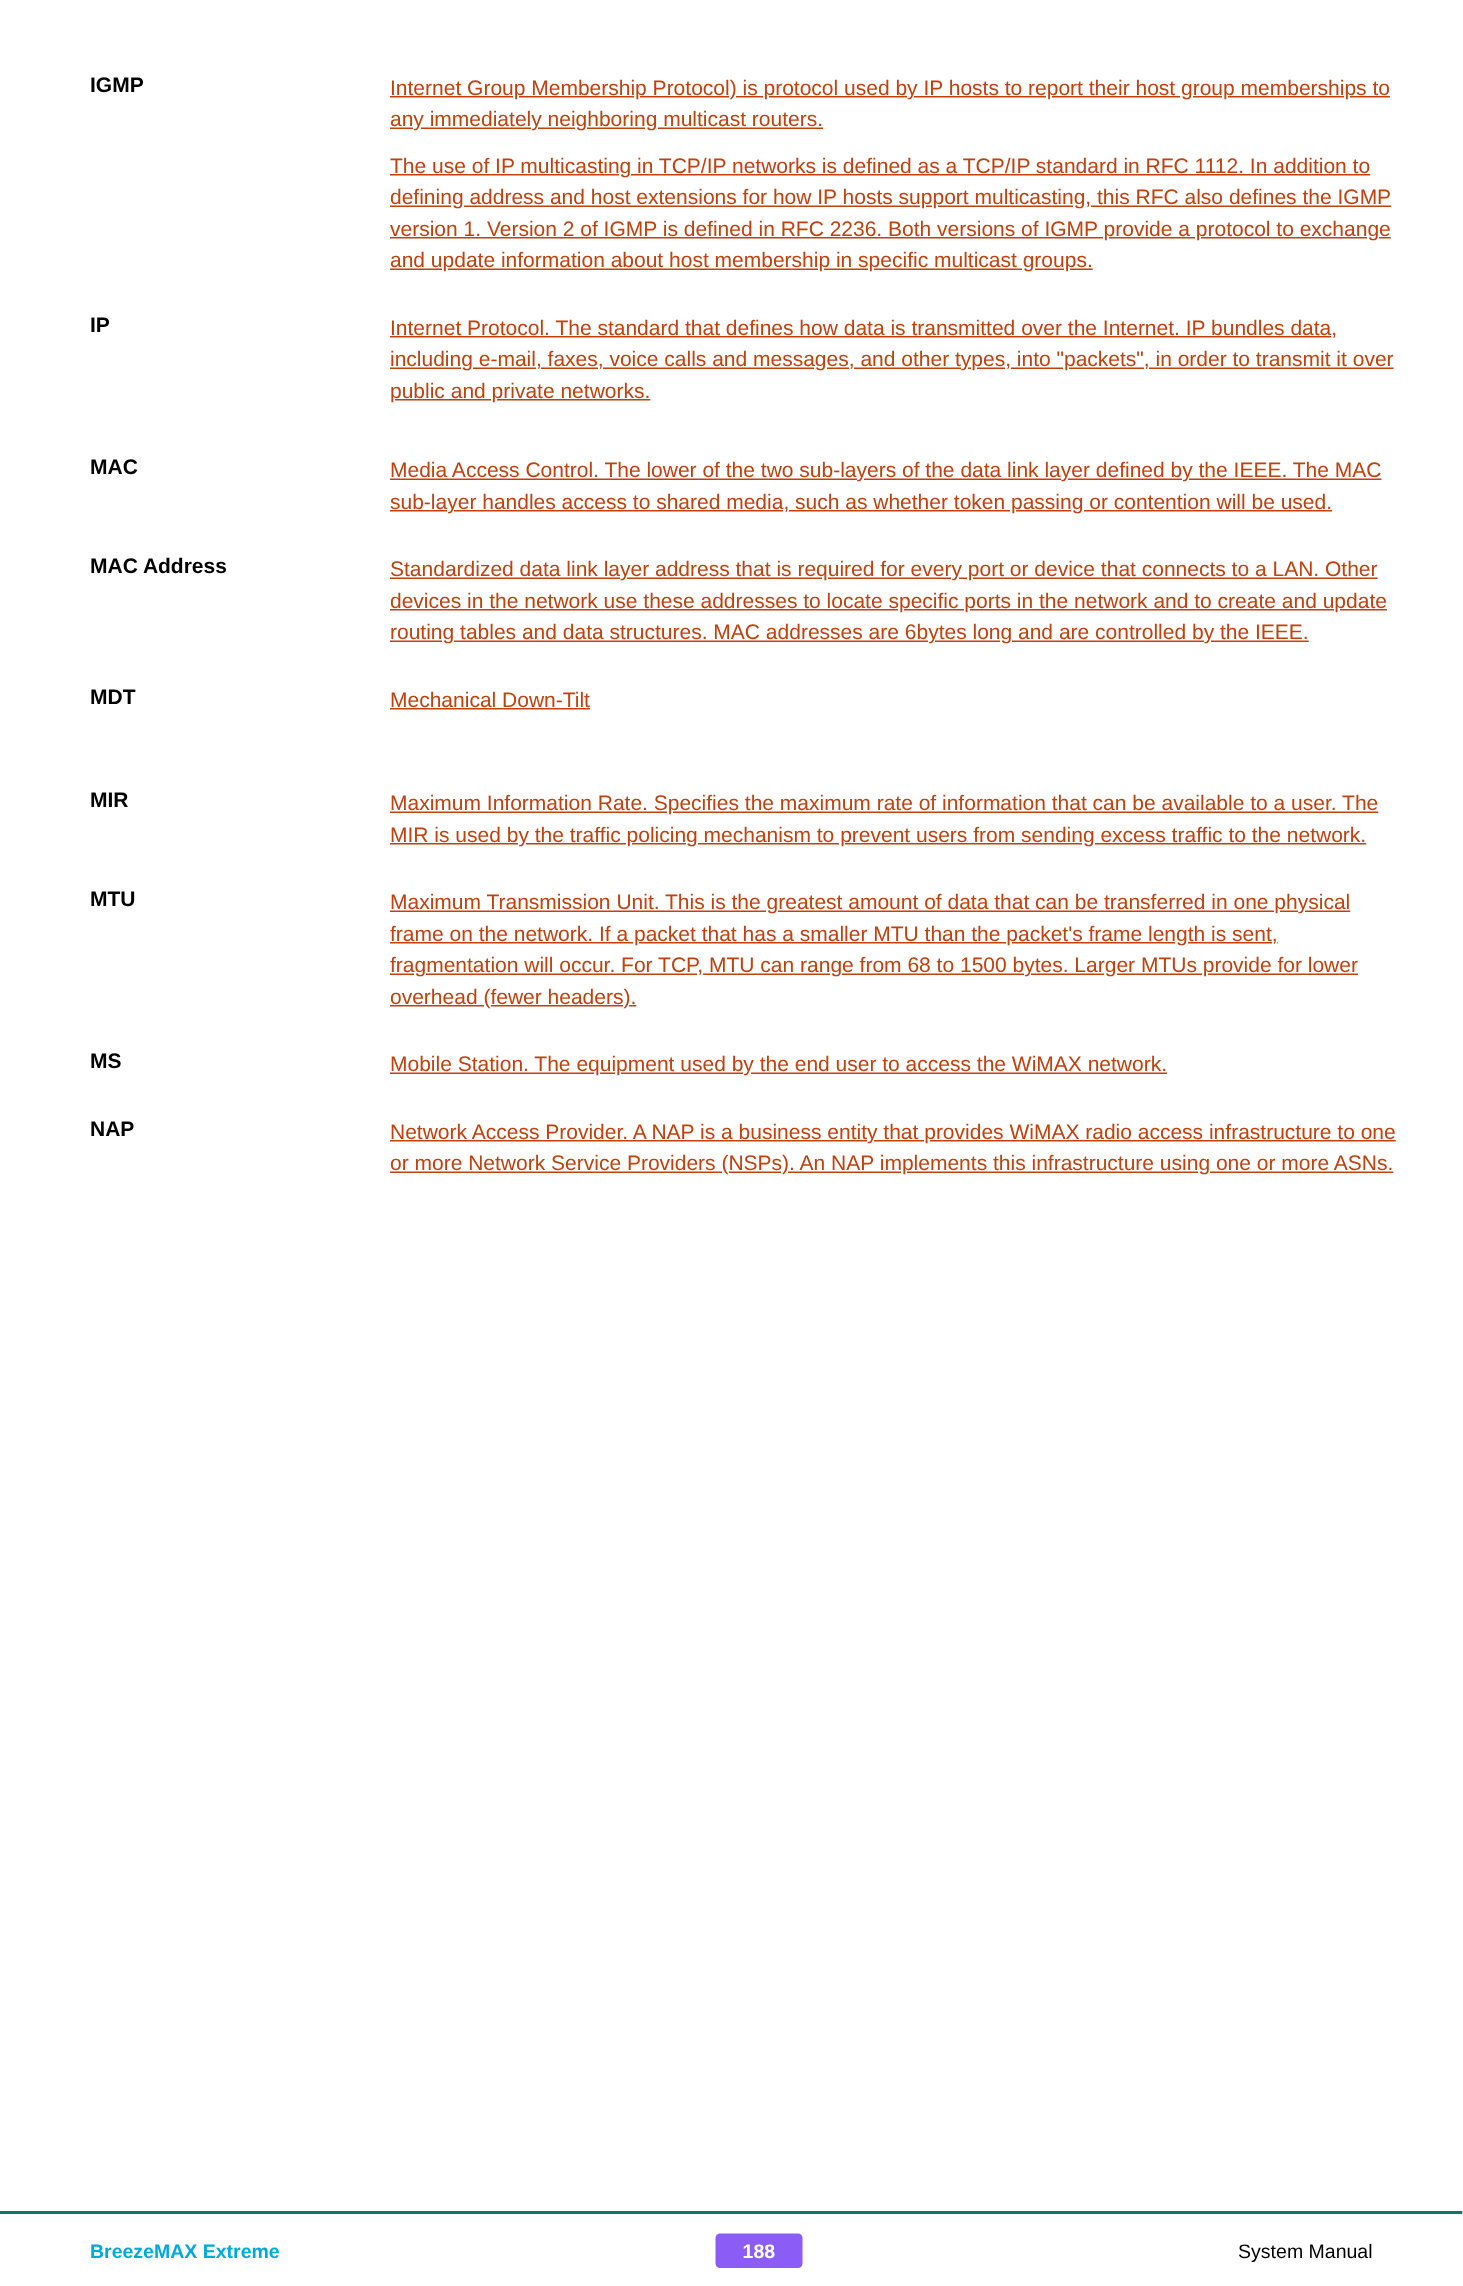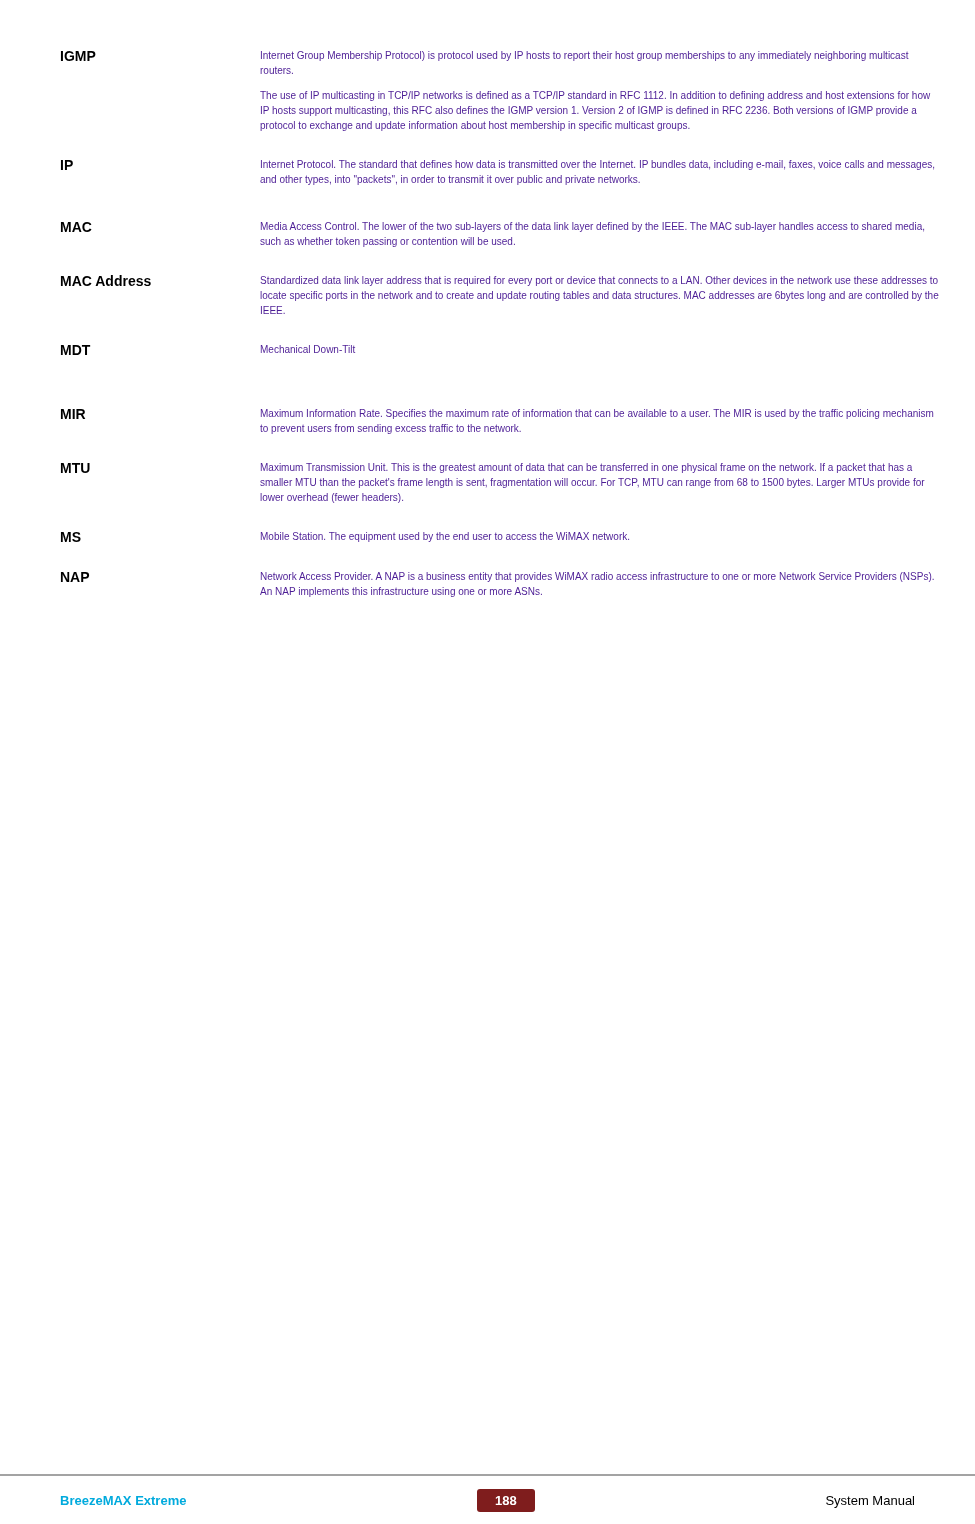--- a/index.html
+++ b/index.html
@@ -37,55 +37,56 @@
 
     .term-cell {
       width: 200px;
       font-weight: bold;
       font-size: 14px;
       padding-right: 20px;
       padding-top: 10px;
     }
 
     .def-cell {
-      font-size: 10px;
+      font-size: 14px;
       line-height: 1.5;
-      color: #4c1d95;
+      color: #c2410c;
+      text-decoration: underline;
     }
 
     .def-cell p + p {
       margin-top: 10px;
     }
 
     .spacer-row td {
       padding-top: 4px;
       padding-bottom: 4px;
     }
 
     .footer {
       position: absolute;
       bottom: 0;
       left: 0;
       right: 0;
       height: 50px;
-      border-top: 2px solid #a3a3a3;
+      border-top: 2px solid #0f766e;
       display: flex;
       align-items: center;
       justify-content: space-between;
       padding: 0 60px;
     }
 
     .footer-left {
       color: #00aadd;
       font-size: 13px;
       font-weight: bold;
     }
 
     .footer-center {
-      background: #7f1d1d;
+      background: #8b5cf6;
       color: #ffffff;
       font-size: 13px;
       font-weight: bold;
       padding: 4px 18px;
       border-radius: 3px;
     }
 
     .footer-right {
       color: #000000;
       font-size: 13px;

